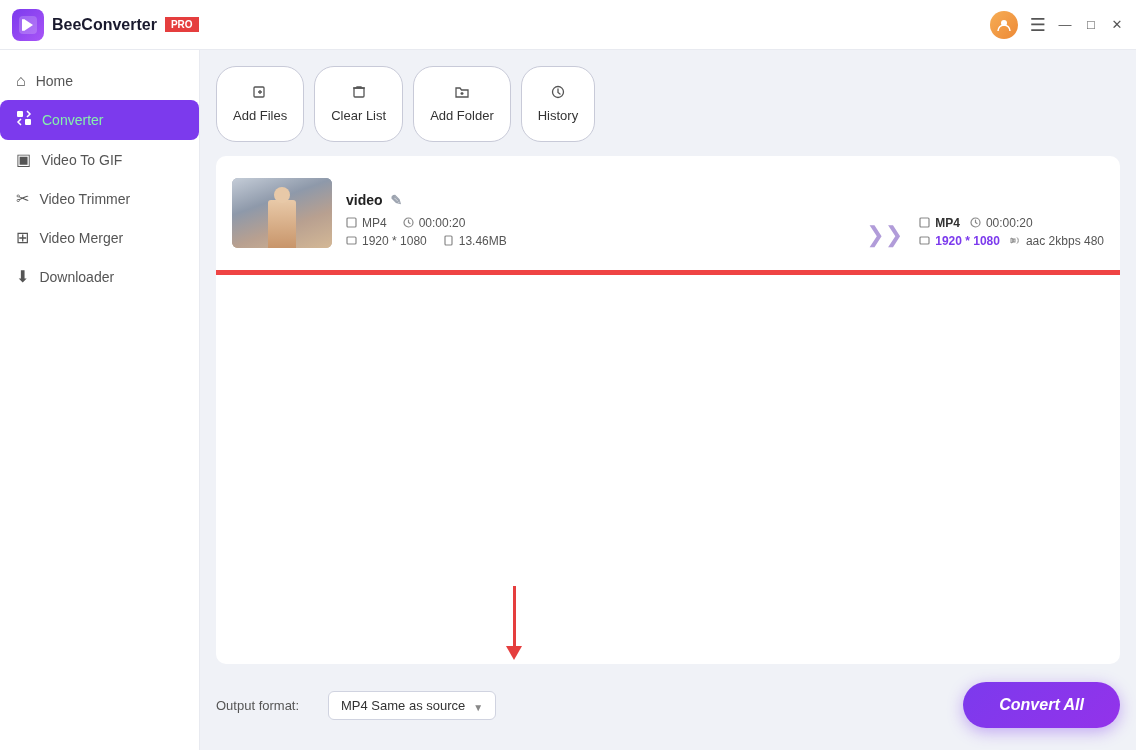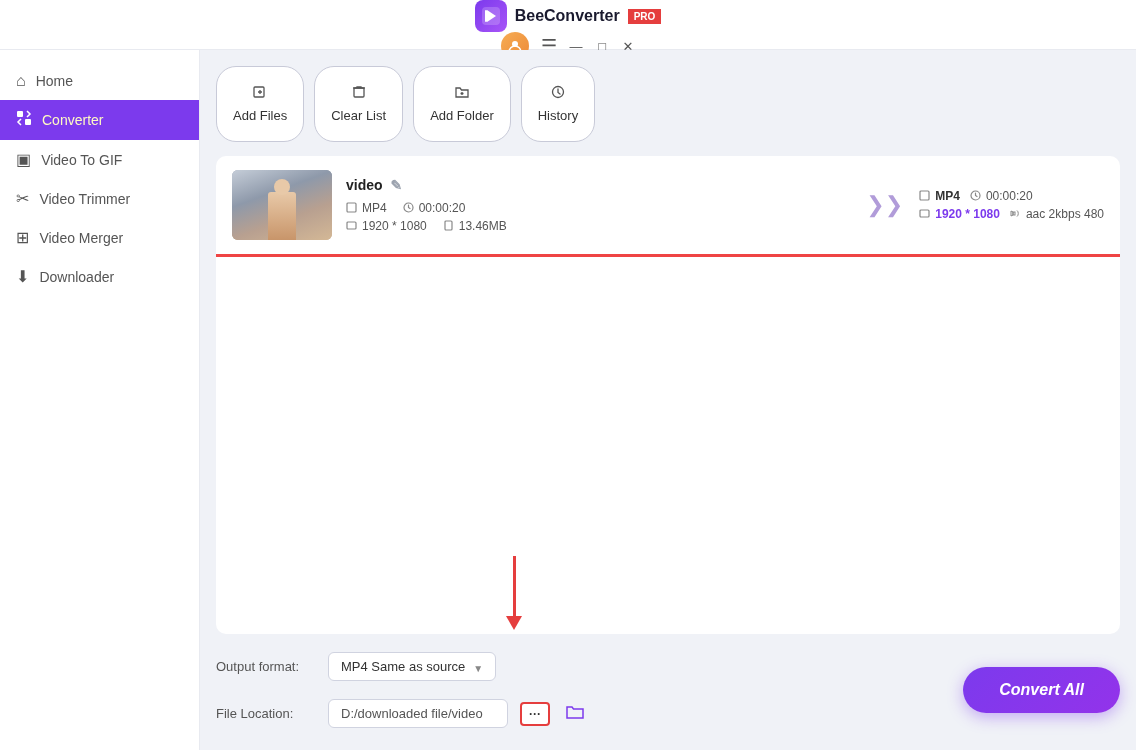--- a/index.html
+++ b/index.html
@@ -3,21 +3,20 @@
   <meta charset="utf-8">
   <style>
     * { box-sizing: border-box; margin: 0; padding: 0; }
     body { font-family: 'Segoe UI', Arial, sans-serif; background: #f0f2f7; width: 1136px; height: 750px; overflow: hidden; display: flex; flex-direction: column; }
 
     
     .titlebar {
       display: flex; align-items: center; justify-content: space-between;
       background: #ffffff; height: 50px; padding: 0 12px;
       border-bottom: 1px solid #e8eaf0;
-      flex-direction: column;
     }
     .titlebar-left { display: flex; align-items: center; gap: 8px; }
     .app-logo {
       width: 32px; height: 32px; background: linear-gradient(135deg, #7c3aed, #a855f7);
       border-radius: 8px; display: flex; align-items: center; justify-content: center;
       color: white; font-size: 14px; font-weight: bold;
     }
     .app-title { font-size: 16px; font-weight: 600; color: #1a1a2e; }
     .pro-badge {
       background: #e53e3e; color: white; font-size: 10px; font-weight: 700;
@@ -37,21 +36,21 @@
     
     .sidebar {
       width: 200px; background: #ffffff; border-right: 1px solid #e8eaf0;
       display: flex; flex-direction: column; padding: 12px 0;
     }
     .sidebar-item {
       display: flex; align-items: center; gap: 10px;
       padding: 10px 16px; cursor: pointer; color: #555; font-size: 14px;
     }
     .sidebar-item.active {
-      background: #7c3aed; color: #fef9c3; border-radius: 0;
+      background: #7c3aed; color: #86efac; border-radius: 8px;
     }
     .sidebar-item.active .sidebar-icon { color: white; }
     .sidebar-icon { font-size: 16px; }
 
     
     .content { flex: 1; display: flex; flex-direction: column; background: #f0f2f7; padding: 16px; overflow: hidden; }
 
     
     .toolbar { display: flex; gap: 10px; margin-bottom: 14px; }
     .toolbar-btn {
@@ -62,22 +61,22 @@
     .toolbar-btn-icon { font-size: 14px; }
 
     
     .file-list-area {
       background: white; border-radius: 10px; flex: 1; overflow-y: auto;
       margin-bottom: 12px;
     }
 
     
     .file-item {
-      display: flex; align-items: center; padding: 14px 16px;
-      border-bottom: 3px solid #ef4444;
+      display: flex; align-items: flex-end; padding: 22px 16px;
+      border-bottom: 5px solid #ef4444;
     }
     .file-thumbnail {
       width: 100px; height: 70px; border-radius: 6px; overflow: hidden;
       flex-shrink: 0; background: #ddd;
     }
     .thumbnail-img {
       width: 100%; height: 100%;
       background: linear-gradient(160deg, #b0b8c8 0%, #8090a8 40%, #c8a878 70%, #d4b896 100%);
       position: relative;
     }
@@ -381,34 +380,20 @@
 
       <div class="bottom-bar">
         <div class="bottom-left">
           <div class="bottom-row">
             <span class="bottom-label">Output format:</span>
             <div class="format-select">
               <span>MP4 Same as source</span>
               <span class="format-arrow">▼</span>
             </div>
           </div>
-          <div class="bottom-row">
-            <span class="bottom-label">File Location:</span>
-            <div class="location-box">
-              <span>D:/downloaded file/video</span>
-            </div>
-            <button class="location-dots-btn">
-              <span>···</span>
-            </button>
-            <span class="folder-icon-btn">
-              <svg width="18" height="16" viewBox="0 0 18 16" fill="none">
-                <path d="M1 3h5l1.5 2H17v9H1V3z" stroke="#7c3aed" stroke-width="1.5" fill="none"></path>
-              </svg>
-            </span>
-          </div>
         </div>
 
         <button class="convert-all-btn">
           <span>Convert All</span>
         </button>
       </div>
     </div>
   </div>
 </div>
 

